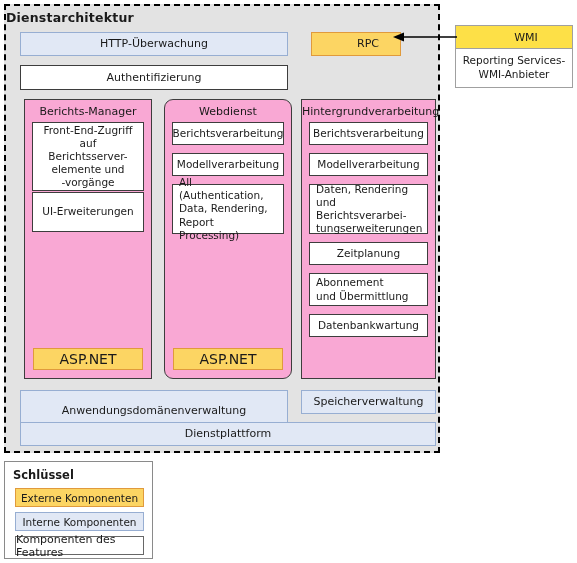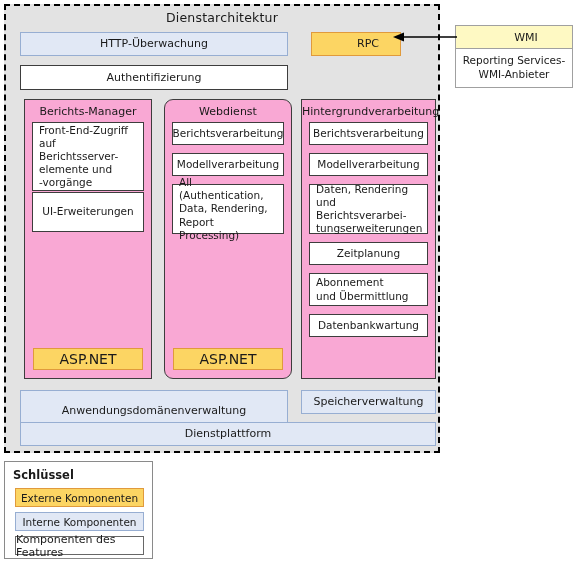--- a/index.html
+++ b/index.html
@@ -26,23 +26,23 @@
     background: #e3e3e3;
     border: 2px dashed #000000;
     box-sizing: border-box;
   }
 
   #panel-title {
     position: absolute;
     left: 0;
     top: 4px;
     width: 100%;
-    text-align: center;
+    text-align: left;
     font-size: 12.5px;
-    font-weight: normal;
+    font-weight: bold;
     letter-spacing: .2px;
   }
 
   
   .box {
     box-sizing: border-box;
     display: flex;
     align-items: center;
     justify-content: center;
     text-align: center;
@@ -170,21 +170,21 @@
     top: 25px;
     width: 118px;
     height: 63px;
   }
   #wmi-header {
     position: absolute;
     left: 0; top: 0;
     width: 100%;
     height: 24px;
     box-sizing: border-box;
-    background: #fef9c3;
+    background: #fde047;
     border: 1px solid #a0a0a0;
     display: flex; align-items: center; justify-content: center;
     font-size: 11px;
     padding-left: 24px;
   }
   #wmi-body {
     position: absolute;
     left: 0; top: 23px;
     width: 100%;
     height: 40px;
@@ -247,21 +247,21 @@
   <div id="panel-title">Dienstarchitektur</div>
 
   <div id="http-monitor" class="box box-internal">HTTP-Überwachung</div>
 
   <div id="rpc-box" class="box box-external">RPC</div>
 
   <div id="authentication" class="box box-feature-dark">Authentifizierung</div>
 
   <div id="col-report-manager" class="column">
     <div class="column-title">Berichts-Manager</div>
-    <div class="col-item left" style="top:22px; height:69px;">
+    <div class="col-item left" style="top:22px; height:69px;text-align:center;">
         <span>Front-End-Zugriff<br>auf Berichtsserver-<br>elemente und<br>-vorgänge</span>
       </div>
     <div class="col-item center" style="top:92px; height:40px;">
         <span>UI-Erweiterungen</span>
       </div>
     <div class="aspnet">ASP.NET</div>
   </div>
 
   <div id="col-web-service" class="column">
     <div class="column-title">Webdienst</div>

